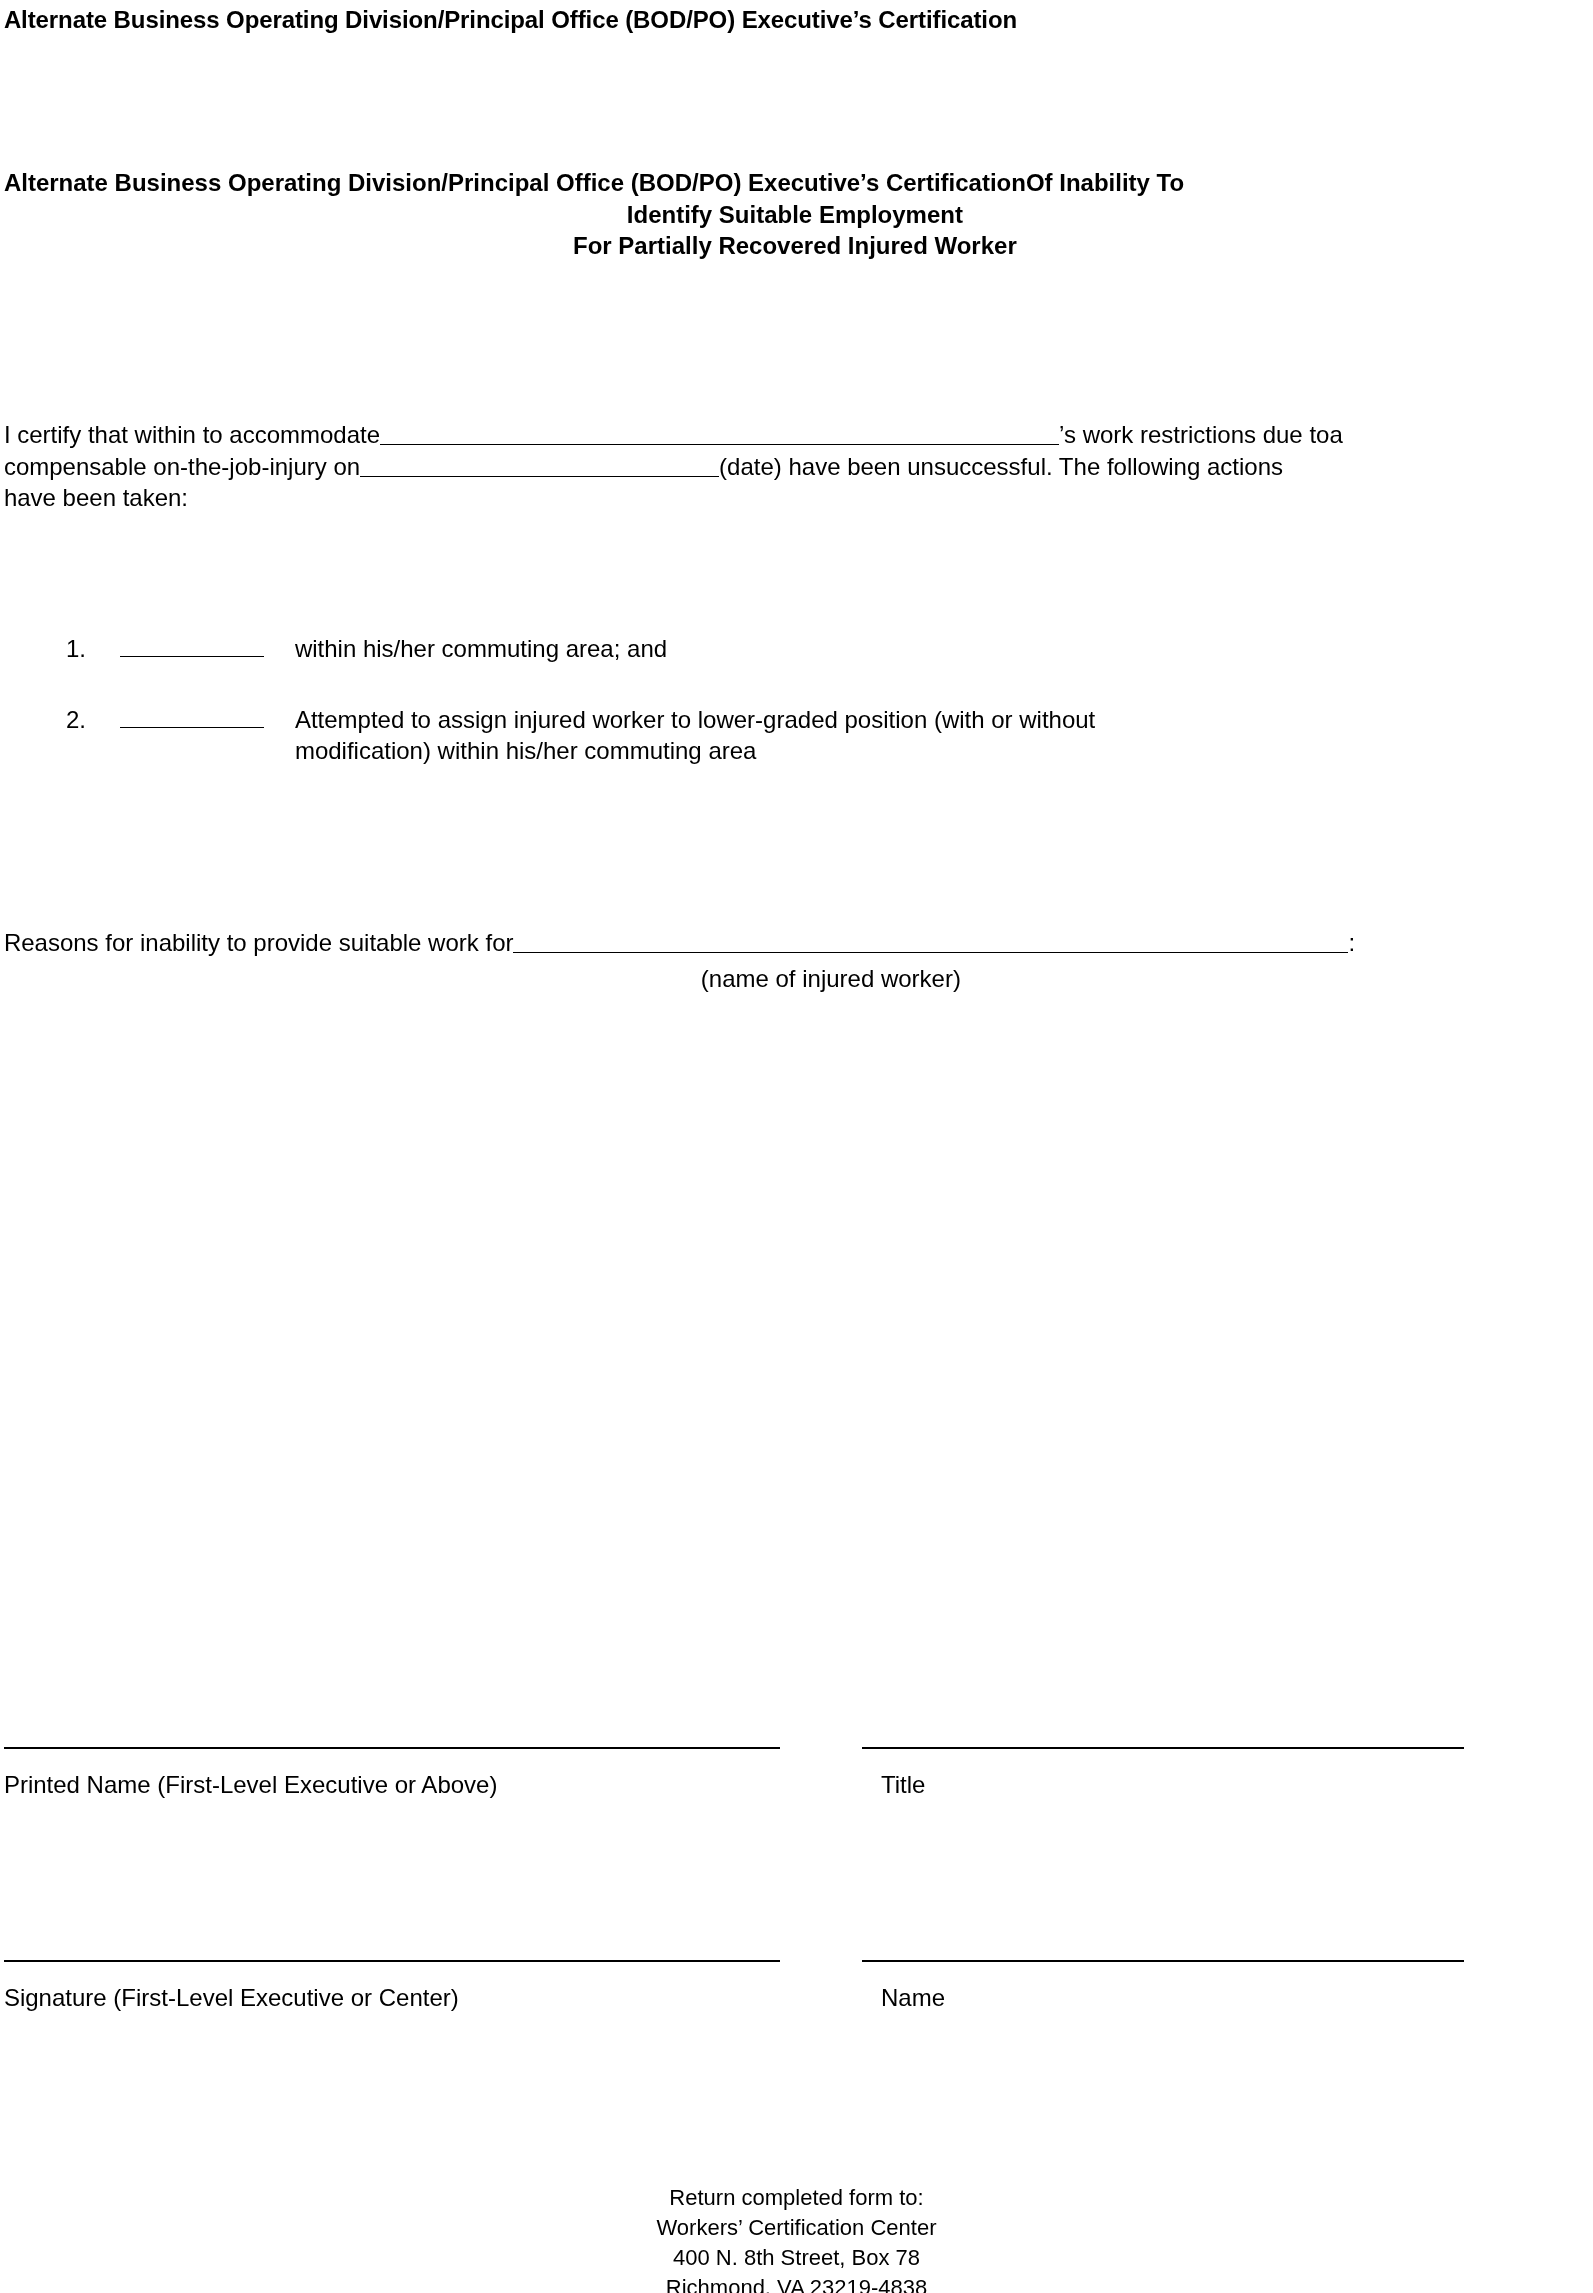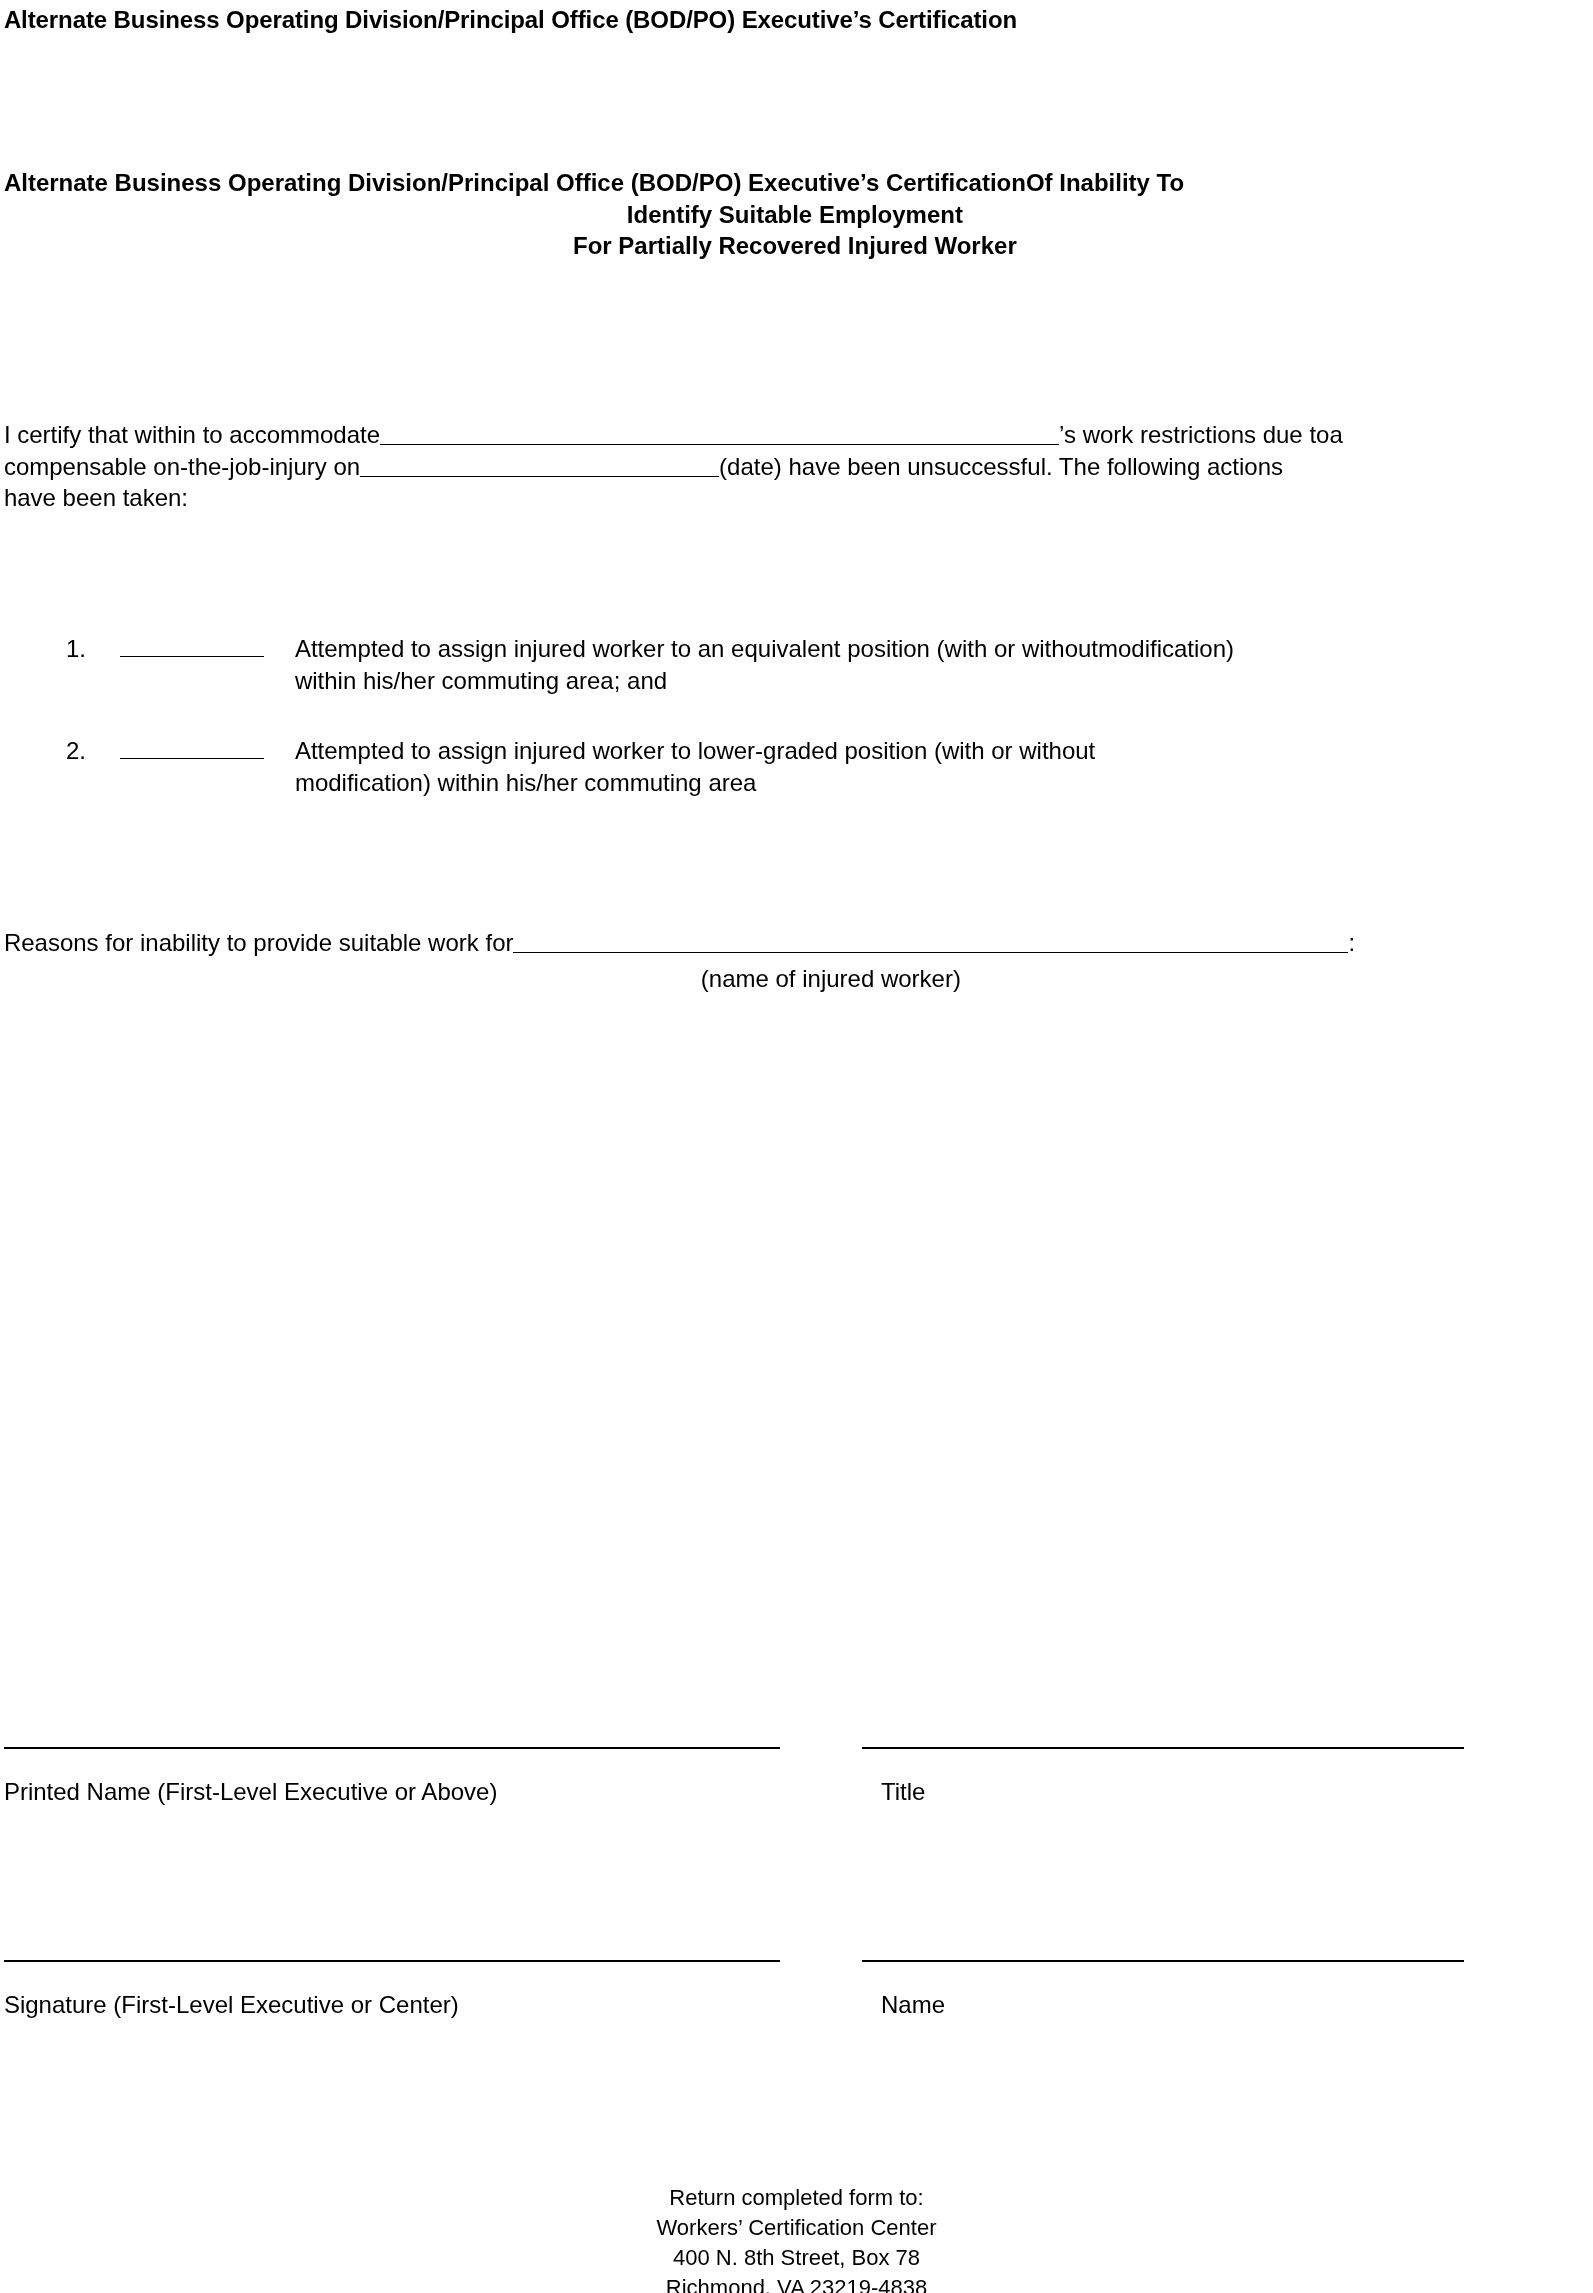--- a/index.html
+++ b/index.html
@@ -153,21 +153,21 @@
     height: 68px;
   }
   .sig-line {
     position: absolute;
     border-bottom: 2.9px solid #000;
     height: 0;
   }
   .sig-label {
     position: absolute;
     font-size: 24px;
-    top: 31px;
+    top: 24px;
   }
 
   .footer {
     position: absolute;
     left: 0;
     top: 2183px;
     width: 1593px;
     text-align: center;
     font-size: 22px;
     line-height: 1.36;
@@ -190,21 +190,20 @@
     <div class="body-para">
       <span>I certify that within to accommodate</span><span class="fill-long"></span><span>’s work restrictions due toa</span><br>
       <span>compensable on-the-job-injury on</span><span class="fill-mid"></span><span>(date) have been unsuccessful. The following actions</span><br>
       <span>have been taken:</span>
     </div>
 
     <div class="list">
       <div class="list-item">
         <span class="li-num">1.</span>
         <span class="li-blank"><span class="ul"></span></span>
-        <span class="li-text">Attempted to assign injured worker to an equivalent position (with or withoutmodification)</span>
         <span class="li-text2">within his/her commuting area; and</span>
       </div>
       <div class="list-item">
         <span class="li-num">2.</span>
         <span class="li-blank"><span class="ul"></span></span>
         <span class="li-text">Attempted to assign injured worker to lower-graded position (with or without</span>
         <span class="li-text2">modification) within his/her commuting area</span>
       </div>
     </div>
 

